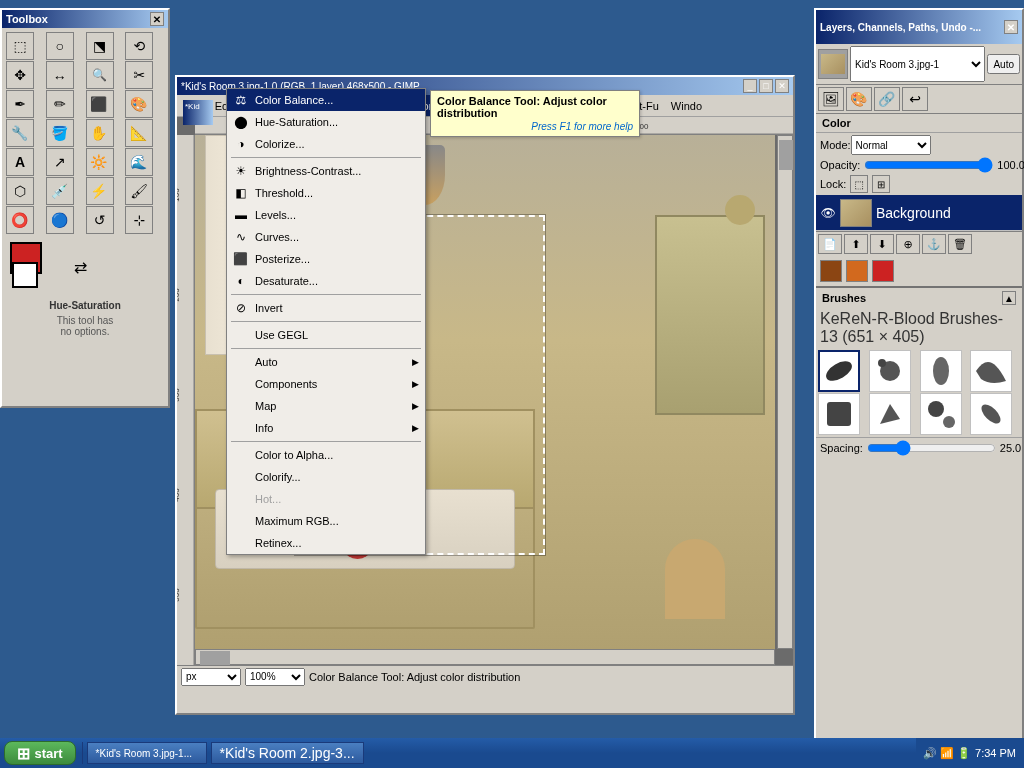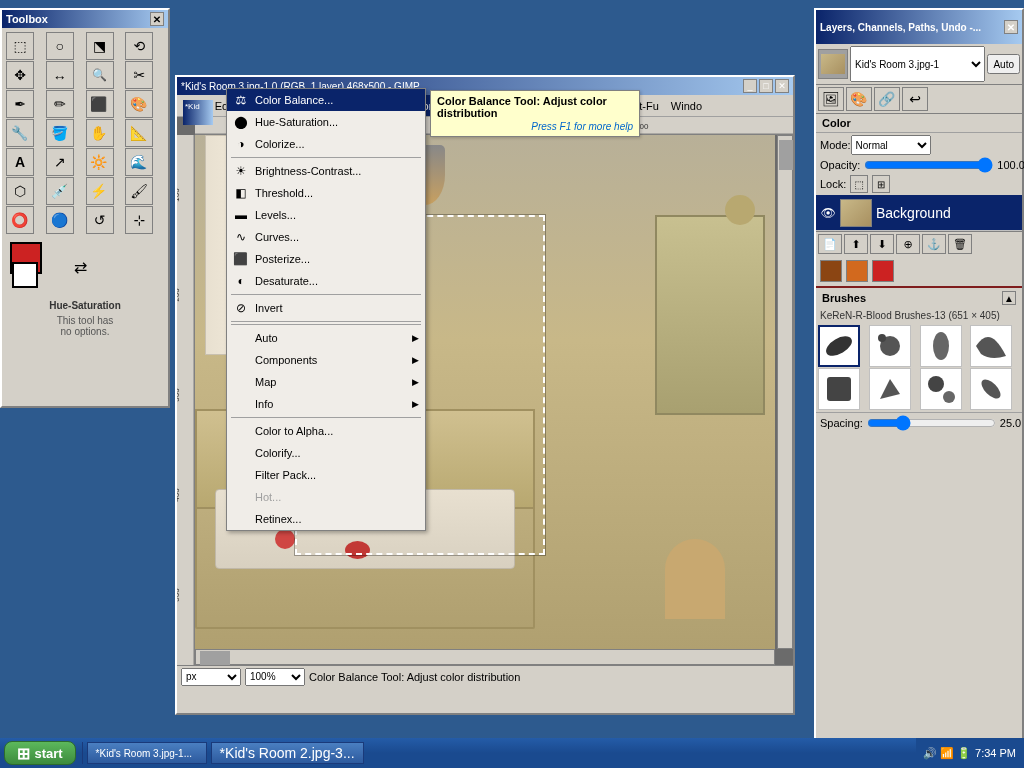--- a/index.html
+++ b/index.html
@@ -93,25 +93,25 @@
     .layer-name { font-size: 14px; }
     .layers-bottom-btns {
       display: flex; align-items: center; padding: 2px; gap: 2px; border-top: 1px solid #808080;
     }
     .layers-bottom-btn {
       width: 24px; height: 20px; background: #d4d0c8; border: 1px solid #808080;
       display: flex; align-items: center; justify-content: center; font-size: 11px; cursor: pointer;
     }
 
     
-    .brushes-section { border-top: 2px solid #7f1d1d; }
+    .brushes-section { border-top: 2px solid #737373; }
     .brushes-title-bar {
       background: #d4d0c8; padding: 3px 6px; font-weight: bold; display: flex; justify-content: space-between; align-items: center;
     }
-    .brushes-name { font-size: 10px; padding: 2px 4px; color: #333; }
+    .brushes-name { font-size: 16px; padding: 2px 4px; color: #333; }
     .brushes-grid { display: grid; grid-template-columns: repeat(4, 1fr); gap: 1px; padding: 2px; }
     .brush-item { width: 42px; height: 42px; background: white; border: 1px solid #c0c0c0; display: flex; align-items: center; justify-content: center; }
     .brush-item.selected { border: 2px solid #0a246a; }
 
     
     #gimp-main {
       position: absolute; top: 75px; left: 175px; width: 620px; height: 640px;
       background: #d4d0c8; border: 2px solid #ffffff; border-right-color: #808080; border-bottom-color: #808080;
     }
     #gimp-title {
@@ -403,20 +403,24 @@
   <div class="dropdown-item">
     <span class="menu-icon">◐</span>
     <span>Desaturate...</span>
   </div>
   <div class="menu-separator"></div>
   <div class="dropdown-item">
     <span class="menu-icon">⊘</span>
     <span>Invert</span>
   </div>
   <div class="menu-separator"></div>
+  <div class="dropdown-item">
+    <span class="menu-icon"> </span>
+    <span>Use GEGL</span>
+  </div>
   <div class="menu-separator"></div>
   <div class="dropdown-item">
     <span class="menu-icon"> </span>
     <span>Auto</span>
     <span class="arrow">▶</span>
   </div>
   <div class="dropdown-item">
     <span class="menu-icon"> </span>
     <span>Components</span>
     <span class="arrow">▶</span>
@@ -433,27 +437,27 @@
   </div>
   <div class="menu-separator"></div>
   <div class="dropdown-item">
     <span class="menu-icon"> </span>
     <span>Color to Alpha...</span>
   </div>
   <div class="dropdown-item">
     <span class="menu-icon"> </span>
     <span>Colorify...</span>
   </div>
-  <div class="dropdown-item">
-    <span class="menu-icon"> </span>
-    <span>Filter Pack...</span>
-  </div>
   <div class="dropdown-item disabled">
     <span class="menu-icon"> </span>
     <span>Hot...</span>
+  </div>
+  <div class="dropdown-item">
+    <span class="menu-icon"> </span>
+    <span>Maximum RGB...</span>
   </div>
   <div class="dropdown-item">
     <span class="menu-icon"> </span>
     <span>Retinex...</span>
   </div>
 </div>
 
 <div id="tooltip">
   <div id="tooltip-title">Color Balance Tool: Adjust color distribution</div>
   <div id="tooltip-hint">Press F1 for more help</div>

